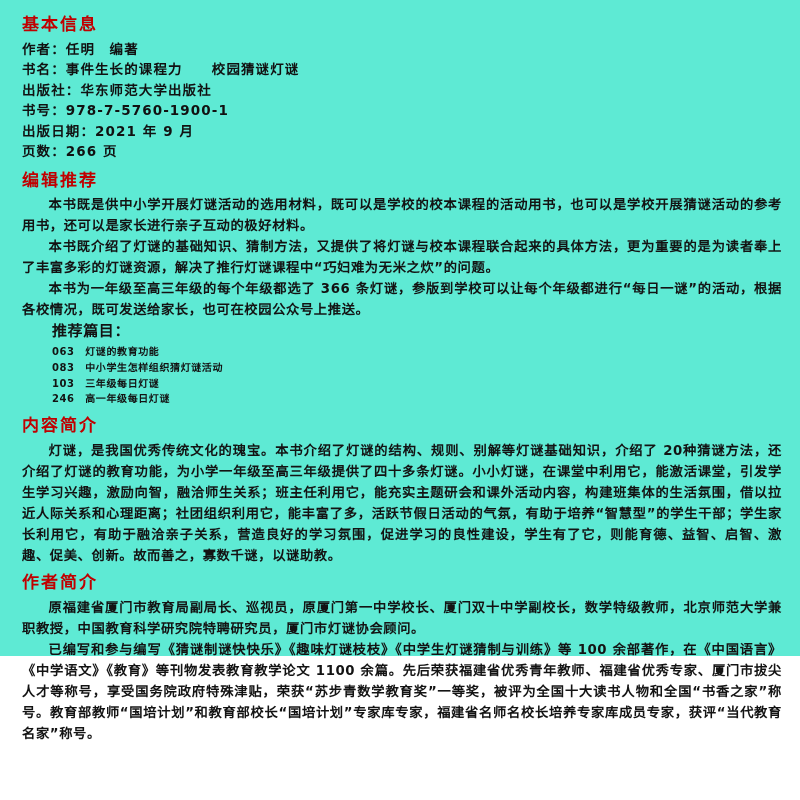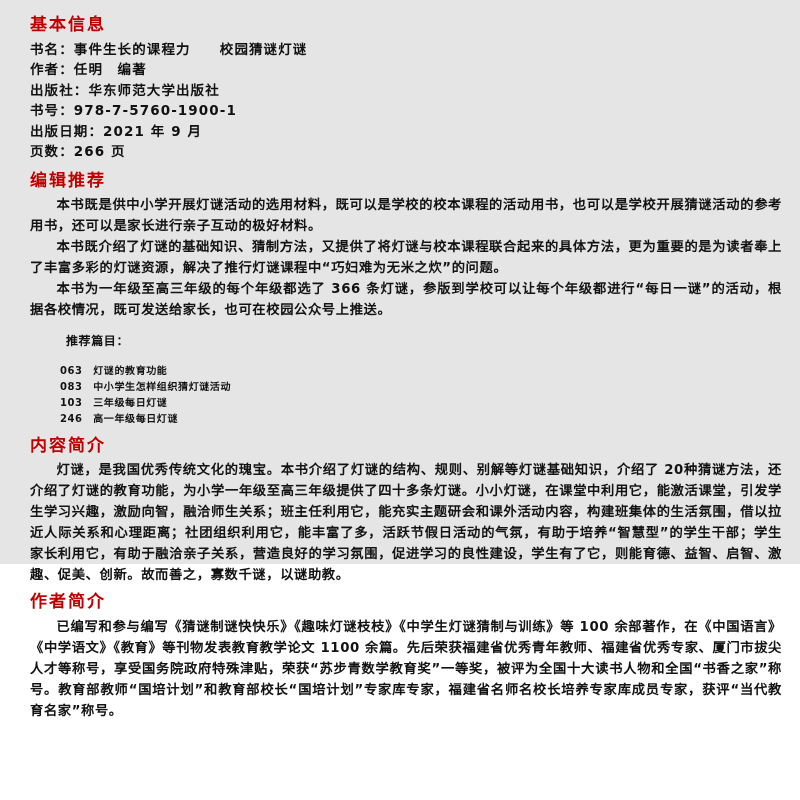--- a/index.html
+++ b/index.html
@@ -10,24 +10,24 @@
   body {
     width: 800px;
     height: 800px;
     background: #ffffff;
     font-family: "DejaVu Sans", "Liberation Sans", sans-serif;
     overflow: hidden;
   }
   .page {
     position: relative;
     width: 800px;
-    height: 564px;
+    height: 656px;
     box-sizing: border-box;
-    padding: 12px 18px 0 30px;
-    background: #e5e5e5;
+    padding: 12px 18px 0 22px;
+    background: #5eead4;
   }
   .section-heading {
     color: #c00000;
     font-weight: bold;
     font-size: 17px;
     letter-spacing: 2px;
     line-height: 1.45;
     margin: 0 0 2px 0;
     -webkit-font-smoothing: none;
   }
@@ -49,25 +49,25 @@
     color: #131313;
     line-height: 1.58;
     letter-spacing: 0.6px;
     text-align: justify;
     text-justify: inter-ideograph;
     margin: 0;
     text-indent: 2em;
     font-weight: bold;
   }
   .rec-label {
-    font-size: 12px;
+    font-size: 15px;
     color: #131313;
     line-height: 1.58;
     letter-spacing: 0.6px;
-    margin: 12px;
+    margin: 0;
     text-indent: 2em;
     font-weight: bold;
   }
   .rec-items {
     margin: 0;
     padding: 0;
     list-style: none;
   }
   .rec-item {
     font-size: 10px;
@@ -94,22 +94,22 @@
   .gap-xs { height: 2px; }
 </style>
 </head>
 <body style="background: rgb(255, 255, 255);">
 
 <div class="page">
 
   <div class="block">
     <div class="section-heading" style="color: rgb(192, 0, 0);">基本信息</div>
     <ul class="info-list">
+      <li class="info-line">作者：任明　编著</li>
       <li class="info-line">书名：事件生长的课程力　　校园猜谜灯谜</li>
-      <li class="info-line">作者：任明　编著</li>
       <li class="info-line">出版社：华东师范大学出版社</li>
       <li class="info-line">书号：978-7-5760-1900-1</li>
       <li class="info-line">出版日期：2021 年 9 月</li>
       <li class="info-line">页数：266 页</li>
     </ul>
   </div>
 
   <div class="gap-sm"></div>
 
   <div class="block">
@@ -130,16 +130,17 @@
 
   <div class="block">
     <div class="section-heading" style="color: rgb(192, 0, 0);">内容简介</div>
     <p class="para">灯谜，是我国优秀传统文化的瑰宝。本书介绍了灯谜的结构、规则、别解等灯谜基础知识，介绍了 20种猜谜方法，还介绍了灯谜的教育功能，为小学一年级至高三年级提供了四十多条灯谜。小小灯谜，在课堂中利用它，能激活课堂，引发学生学习兴趣，激励向智，融洽师生关系；班主任利用它，能充实主题研会和课外活动内容，构建班集体的生活氛围，借以拉近人际关系和心理距离；社团组织利用它，能丰富了多，活跃节假日活动的气氛，有助于培养“智慧型”的学生干部；学生家长利用它，有助于融洽亲子关系，营造良好的学习氛围，促进学习的良性建设，学生有了它，则能育德、益智、启智、激趣、促美、创新。故而善之，寡数千谜，以谜助教。</p>
   </div>
 
   <div class="gap-xs"></div>
 
   <div class="block">
     <div class="section-heading" style="color: rgb(192, 0, 0);">作者简介</div>
+    <p class="para">原福建省厦门市教育局副局长、巡视员，原厦门第一中学校长、厦门双十中学副校长，数学特级教师，北京师范大学兼职教授，中国教育科学研究院特聘研究员，厦门市灯谜协会顾问。</p>
     <p class="para">已编写和参与编写《猜谜制谜快快乐》《趣味灯谜枝枝》《中学生灯谜猜制与训练》等 100 余部著作，在《中国语言》《中学语文》《教育》等刊物发表教育教学论文 1100 余篇。先后荣获福建省优秀青年教师、福建省优秀专家、厦门市拔尖人才等称号，享受国务院政府特殊津贴，荣获“苏步青数学教育奖”一等奖，被评为全国十大读书人物和全国“书香之家”称号。教育部教师“国培计划”和教育部校长“国培计划”专家库专家，福建省名师名校长培养专家库成员专家，获评“当代教育名家”称号。</p>
   </div>
 
 </div>
 
 </body></html>

